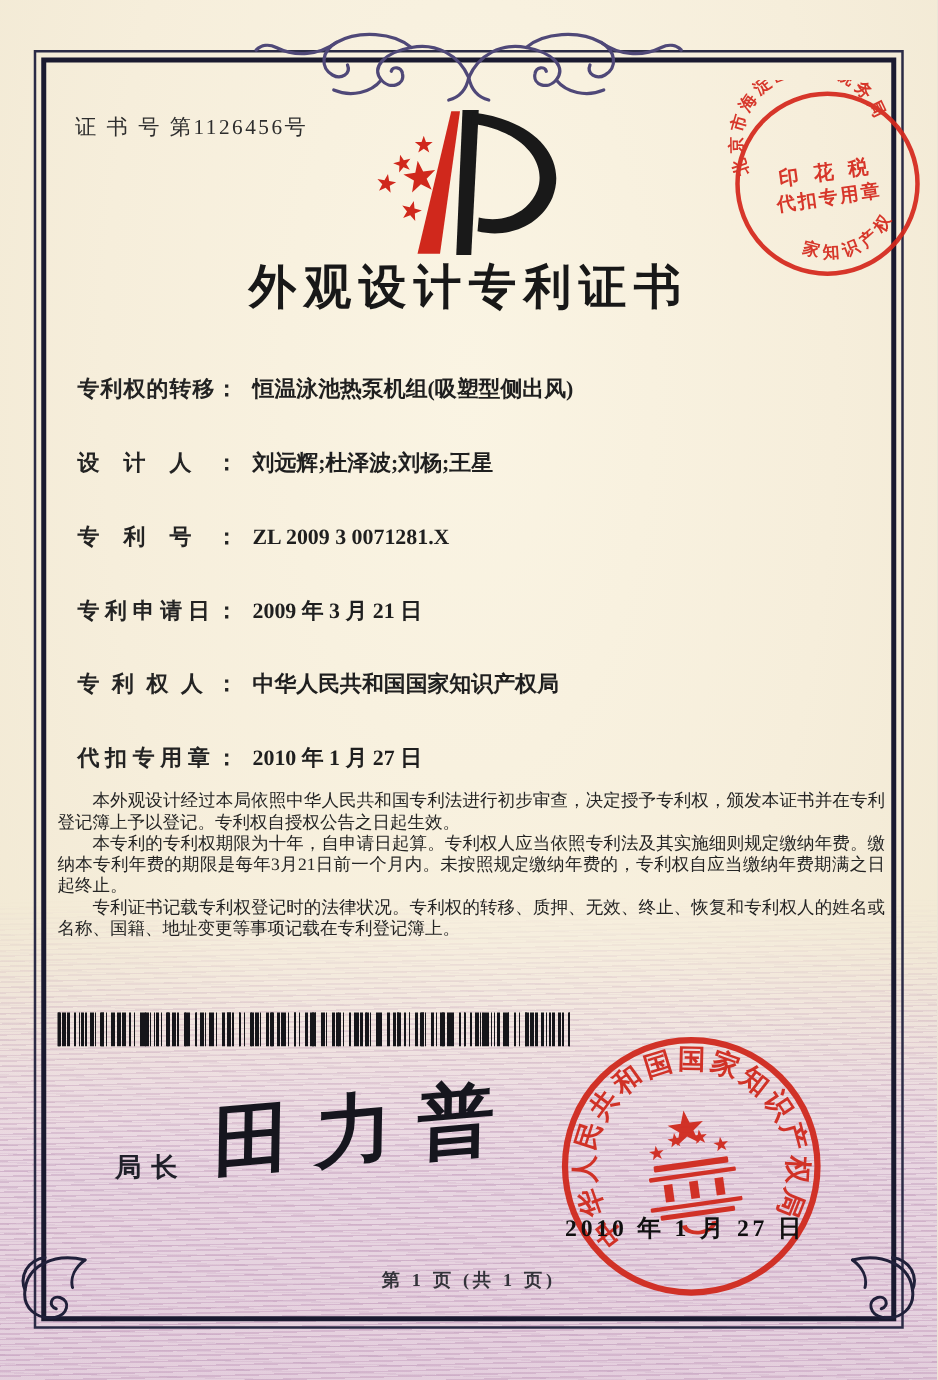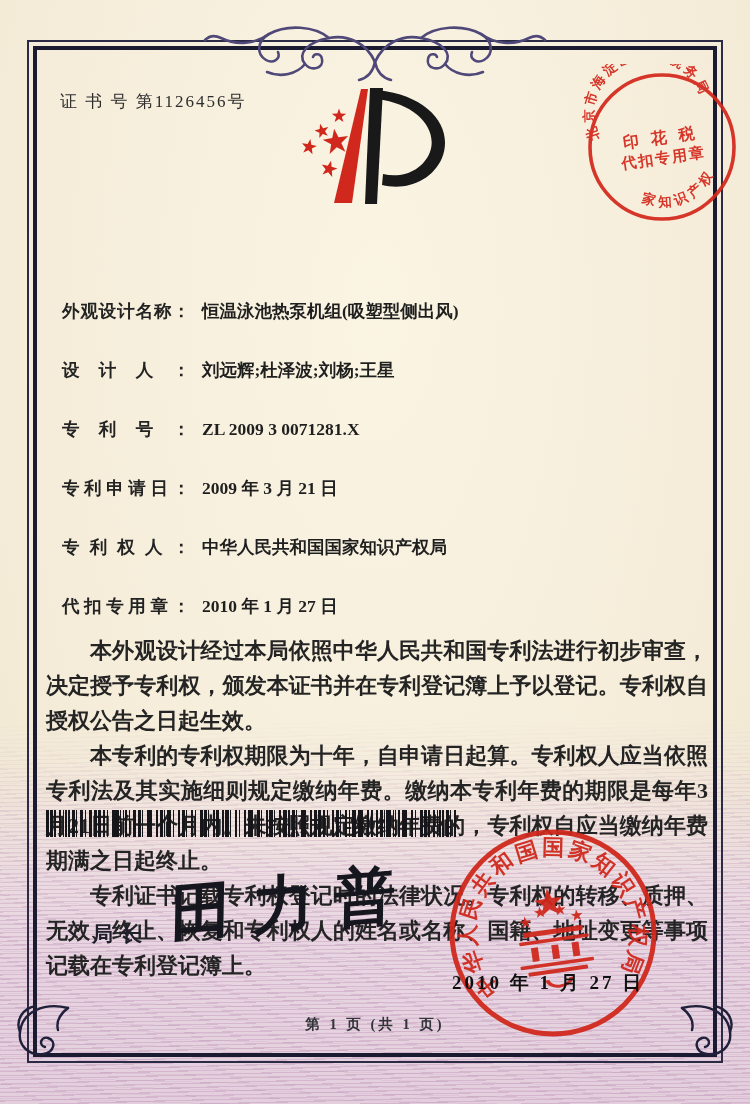--- a/index.html
+++ b/index.html
@@ -27,21 +27,21 @@
 
   .cert-no{position:absolute;left:60px;top:90px;font-size:17px;letter-spacing:2px;color:#2d2d2d;}
   .title{position:absolute;left:0;right:0;top:204px;text-align:center;font-size:38px;font-weight:bold;letter-spacing:6px;color:#181818;}
 
   .fields{position:absolute;left:62px;top:299px;right:60px;}
   .field-row{margin-bottom:34px;font-size:17.5px;line-height:25px;white-space:nowrap;}
   .f-label{display:inline-block;width:128px;text-align:justify;text-align-last:justify;font-weight:600;color:#232323;vertical-align:top;}
   .f-value{margin-left:12px;font-weight:600;color:#1f1f1f;}
 
   .body-text{position:absolute;left:46px;right:42px;top:633px;}
-  .body-text p{margin:0;text-indent:2em;font-size:22px;line-height:35px;font-weight:700;color:#242424;text-align:justify;}
+  .body-text p{margin:0;text-indent:2em;font-size:14px;line-height:17px;font-weight:400;color:#242424;text-align:justify;}
 
   .barcode{
     position:absolute;left:46px;top:810px;width:410px;height:27px;z-index:2;
     background:
       repeating-linear-gradient(90deg,#15151a 0 2px,transparent 2px 4px,#15151a 4px 7px,transparent 7px 8px,#15151a 8px 9px,transparent 9px 13px,#15151a 13px 15px,transparent 15px 17px,#15151a 17px 18px,transparent 18px 22px),
       repeating-linear-gradient(90deg,#15151a 0 3px,transparent 3px 9px,#15151a 9px 10px,transparent 10px 19px,#15151a 19px 21px,transparent 21px 34px);
   }
 
   .sig-label{position:absolute;left:92px;top:920px;font-size:21px;letter-spacing:8px;font-weight:600;color:#20202a;}
   .sig-name{
@@ -130,24 +130,25 @@
             <textPath href="#tsBot" startOffset="50%">国家知识产权局</textPath>
           </text>
         </g>
         <g transform="rotate(-8)" fill="#d4281c" text-anchor="middle" font-weight="bold">
           <text x="0" y="-4" font-size="16" letter-spacing="4">印 花 税</text>
           <text x="0" y="16" font-size="15" letter-spacing="2">代扣专用章</text>
         </g>
       </g>
     </svg>
 
+    <div class="title">外观设计专利证书</div>
 
     <div class="fields">
       <div class="field-row">
-        <span class="f-label">外观设计名称：</span><span class="f-value">恒温泳池热泵机组(吸塑型侧出风)</span>
+        <span class="f-label">专利权的转移：</span><span class="f-value">恒温泳池热泵机组(吸塑型侧出风)</span>
       </div>
       <div class="field-row">
         <span class="f-label">设计人：</span><span class="f-value">刘远辉;杜泽波;刘杨;王星</span>
       </div>
       <div class="field-row">
         <span class="f-label">专利号：</span><span class="f-value">ZL 2009 3 0071281.X</span>
       </div>
       <div class="field-row">
         <span class="f-label">专利申请日：</span><span class="f-value">2009 年 3 月 21 日</span>
       </div>

